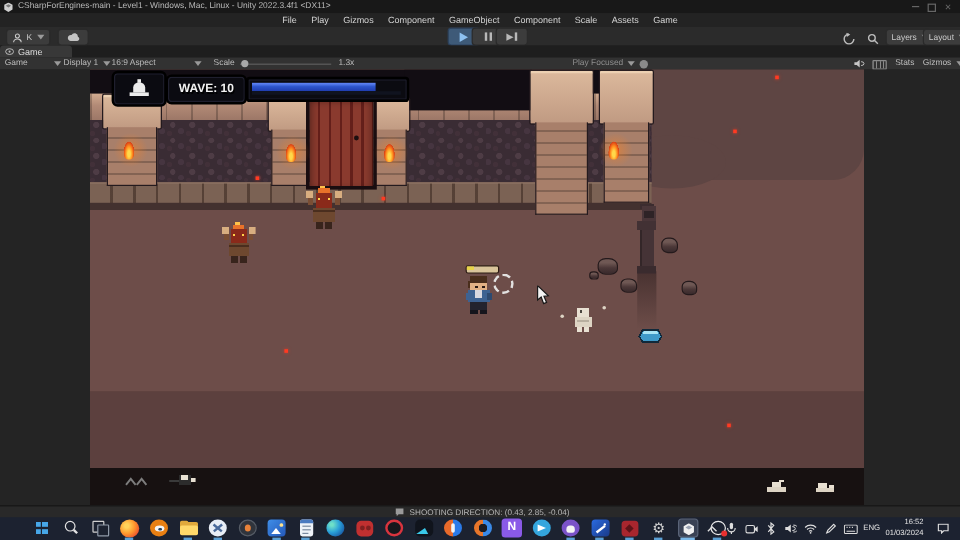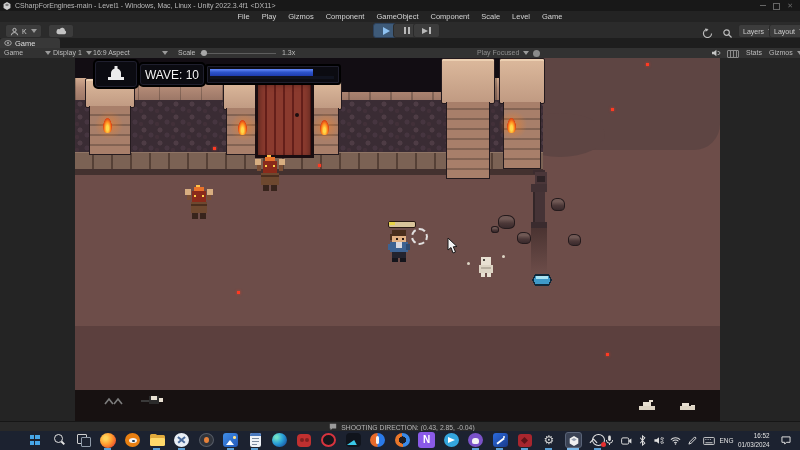--- a/index.html
+++ b/index.html
@@ -61,21 +61,21 @@
   </div>
 
   <div class="abs row" id="menubar">
     <span class="menu-item">File</span>
     <span class="menu-item">Play</span>
     <span class="menu-item">Gizmos</span>
     <span class="menu-item">Component</span>
     <span class="menu-item">GameObject</span>
     <span class="menu-item">Component</span>
     <span class="menu-item">Scale</span>
-    <span class="menu-item">Level</span>
+    <span class="menu-item">Assets</span>
     <span class="menu-item">Game</span>
   </div>
 
   <div class="abs" id="toolbar">
     <div class="tbtn abs" style="left:5px;top:2px">
       <svg width="9" height="9" viewBox="0 0 12 12">
           <circle cx="6" cy="4" r="2.2" fill="none" stroke="#cccccc" stroke-width="1.2"></circle>
           <path d="M1.8,11 a4.2,3.6 0 0 1 8.4,0" fill="none" stroke="#cccccc" stroke-width="1.2"></path>
         </svg>
       <span style="margin-left:3px">K</span>
@@ -318,21 +318,21 @@
       </svg>
 
       <div class="abs hudpanel" style="left:18px;top:1px;width:42px;height:26px">
         <svg class="abs" style="left:11px;top:4px" width="20" height="16" viewBox="0 0 20 16">
           <rect x="2" y="12" width="16" height="3" fill="#ececec"></rect>
           <path d="M5,12 v-4 a5,4.5 0 0 1 10,0 v4 z" fill="#ececec"></path>
           <rect x="8.5" y="1" width="3" height="3" fill="#ececec"></rect>
         </svg>
       </div>
       <div class="abs hudpanel" style="left:63px;top:4px;width:64px;height:21px;display:flex;align-items:center;justify-content:center">
-        <span style="color:#f2f2f2;font-size:12px;font-weight:normal;text-shadow:1px 1px 0 #000">WAVE: 10</span>
+        <span style="color:#f2f2f2;font-size:10px;font-weight:bold;text-shadow:1px 1px 0 #000">WAVE: 10</span>
       </div>
       <div class="abs hudpanel" style="left:130px;top:6px;width:132px;height:17px;border-radius:3px">
         <div class="abs hbar-fill" style="left:3px;top:3px;width:78%;height:7px"></div>
         <div class="abs" style="left:3px;top:10px;width:94%;height:3px;background:#10131f"></div>
       </div>
 
       <svg class="abs" style="left:372px;top:180px" width="11" height="16" viewBox="0 0 11 16">
         <polygon points="1,0 1,12 4,9.5 6,15 8.5,14 6.3,8.8 10,8.5" fill="#f4f4f4" stroke="#1a1a1a" stroke-width="1"></polygon>
       </svg>
     </div>

